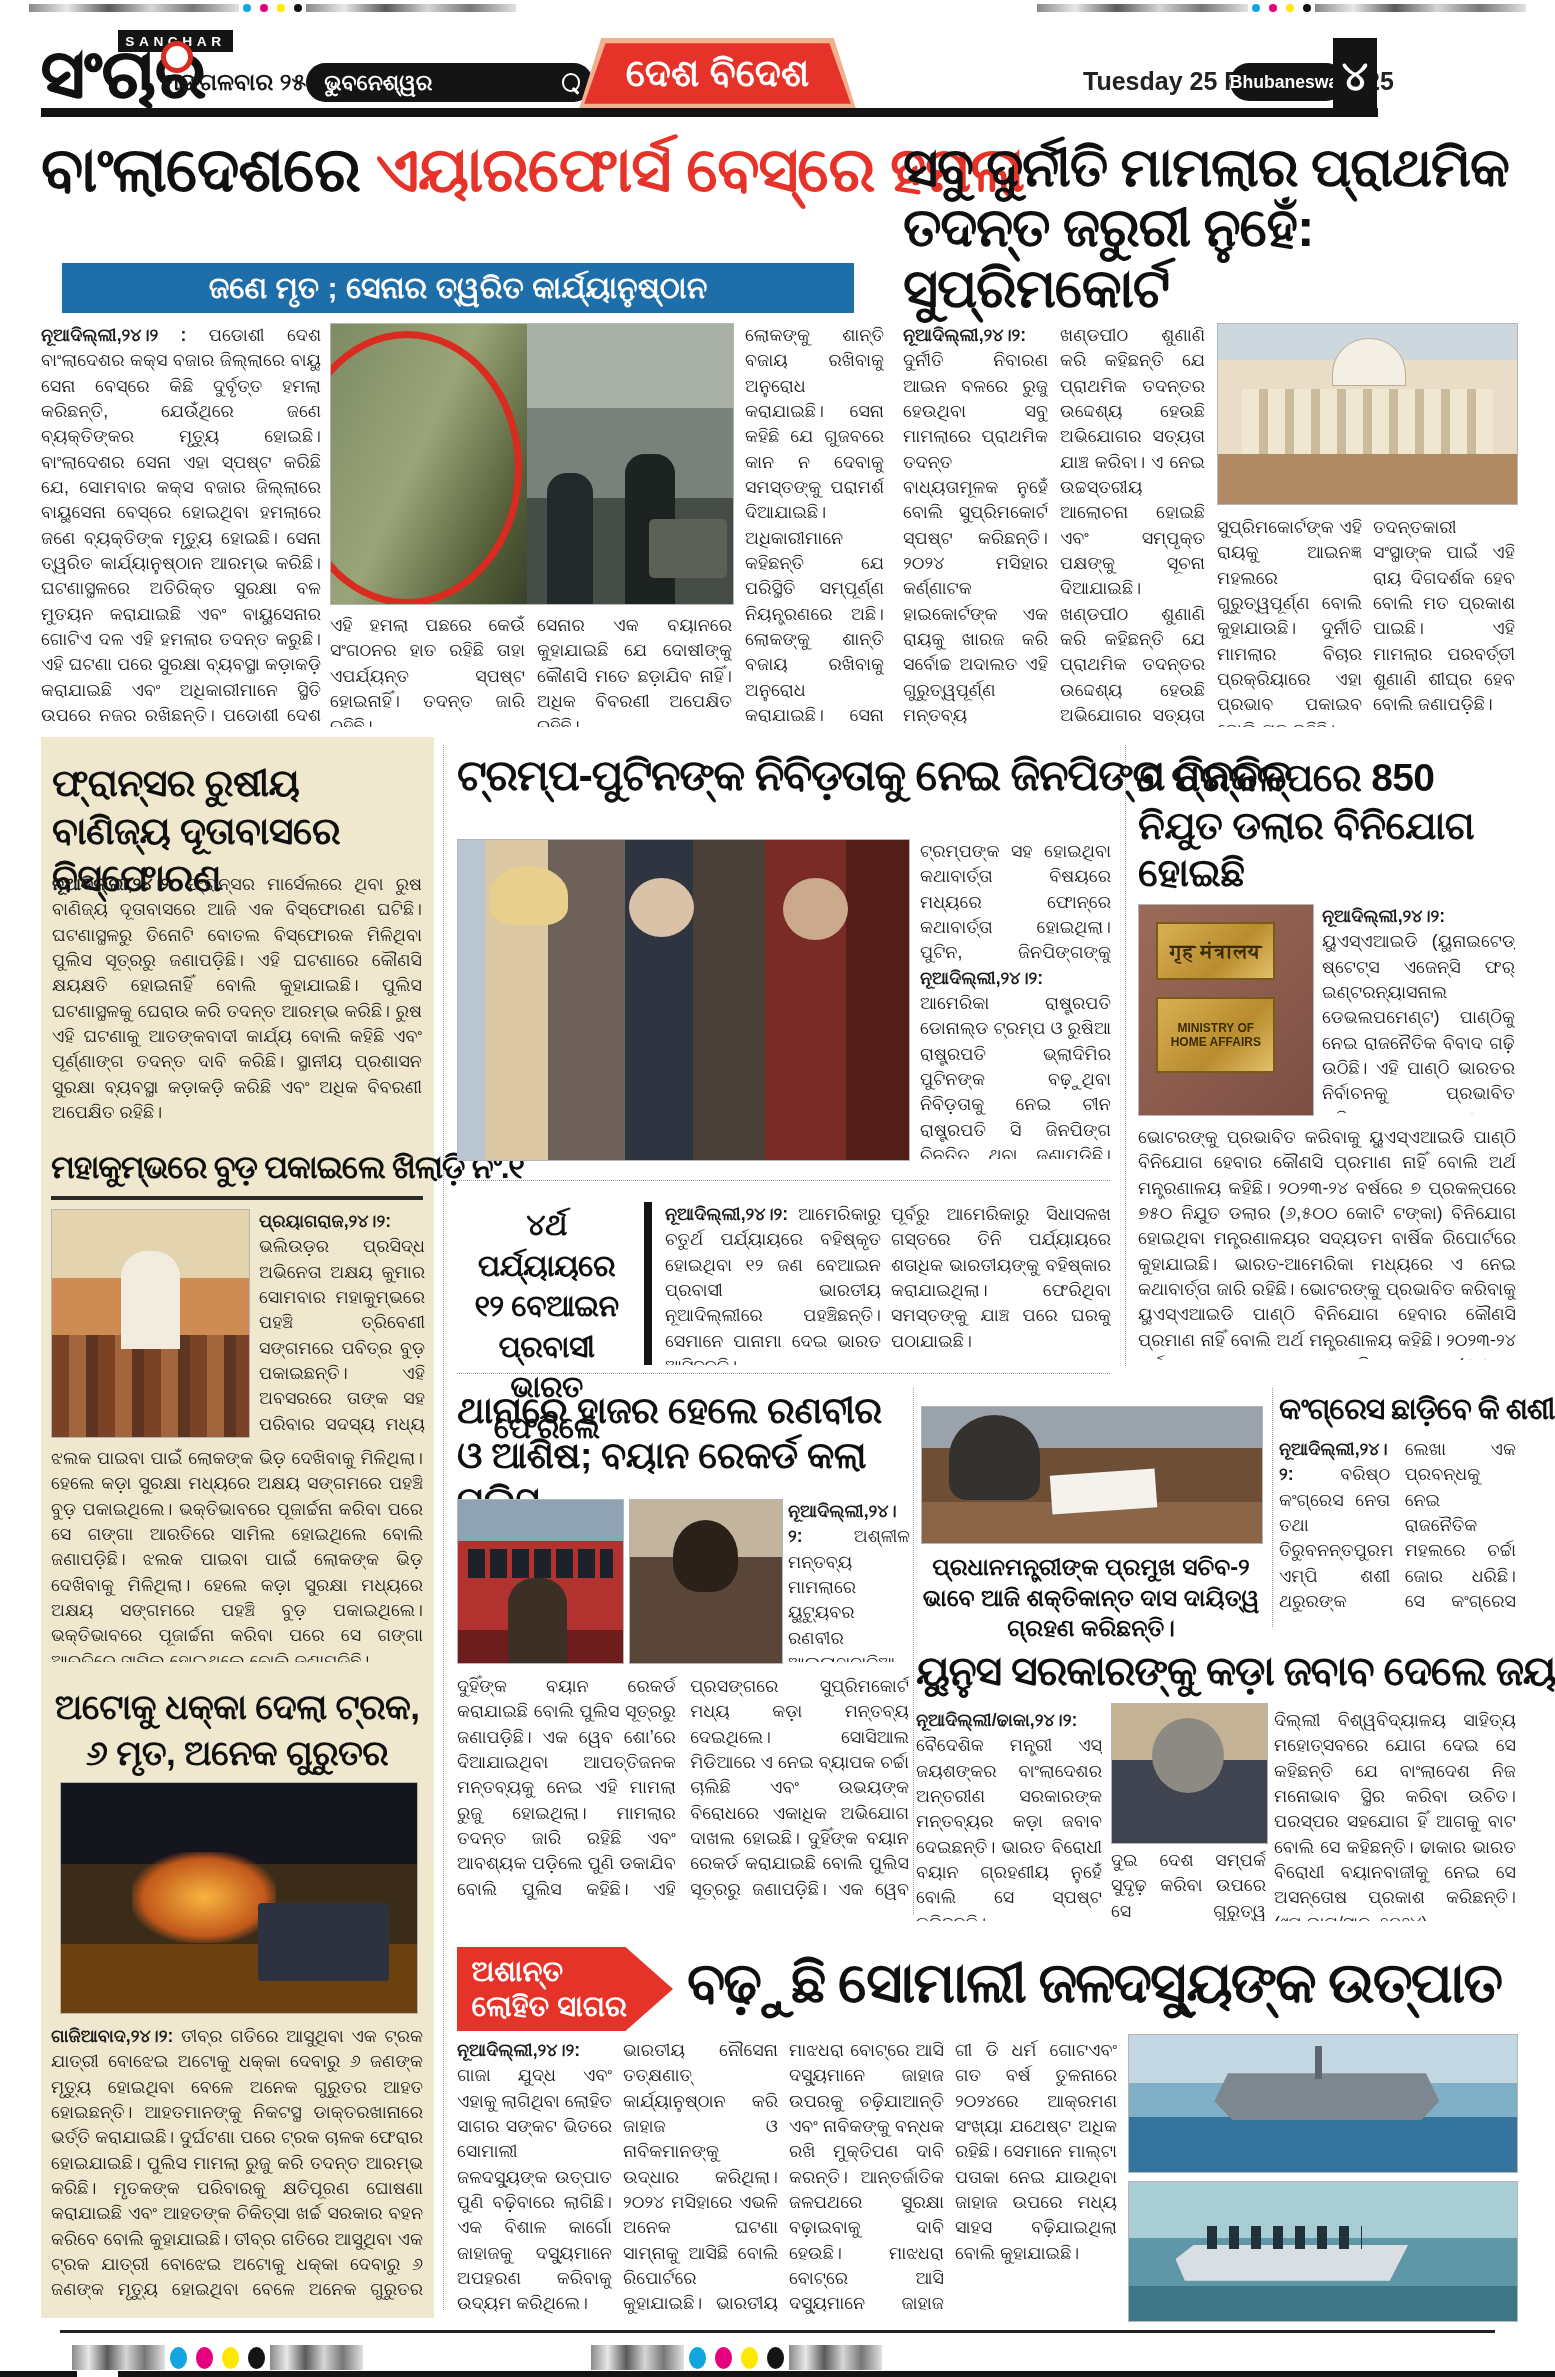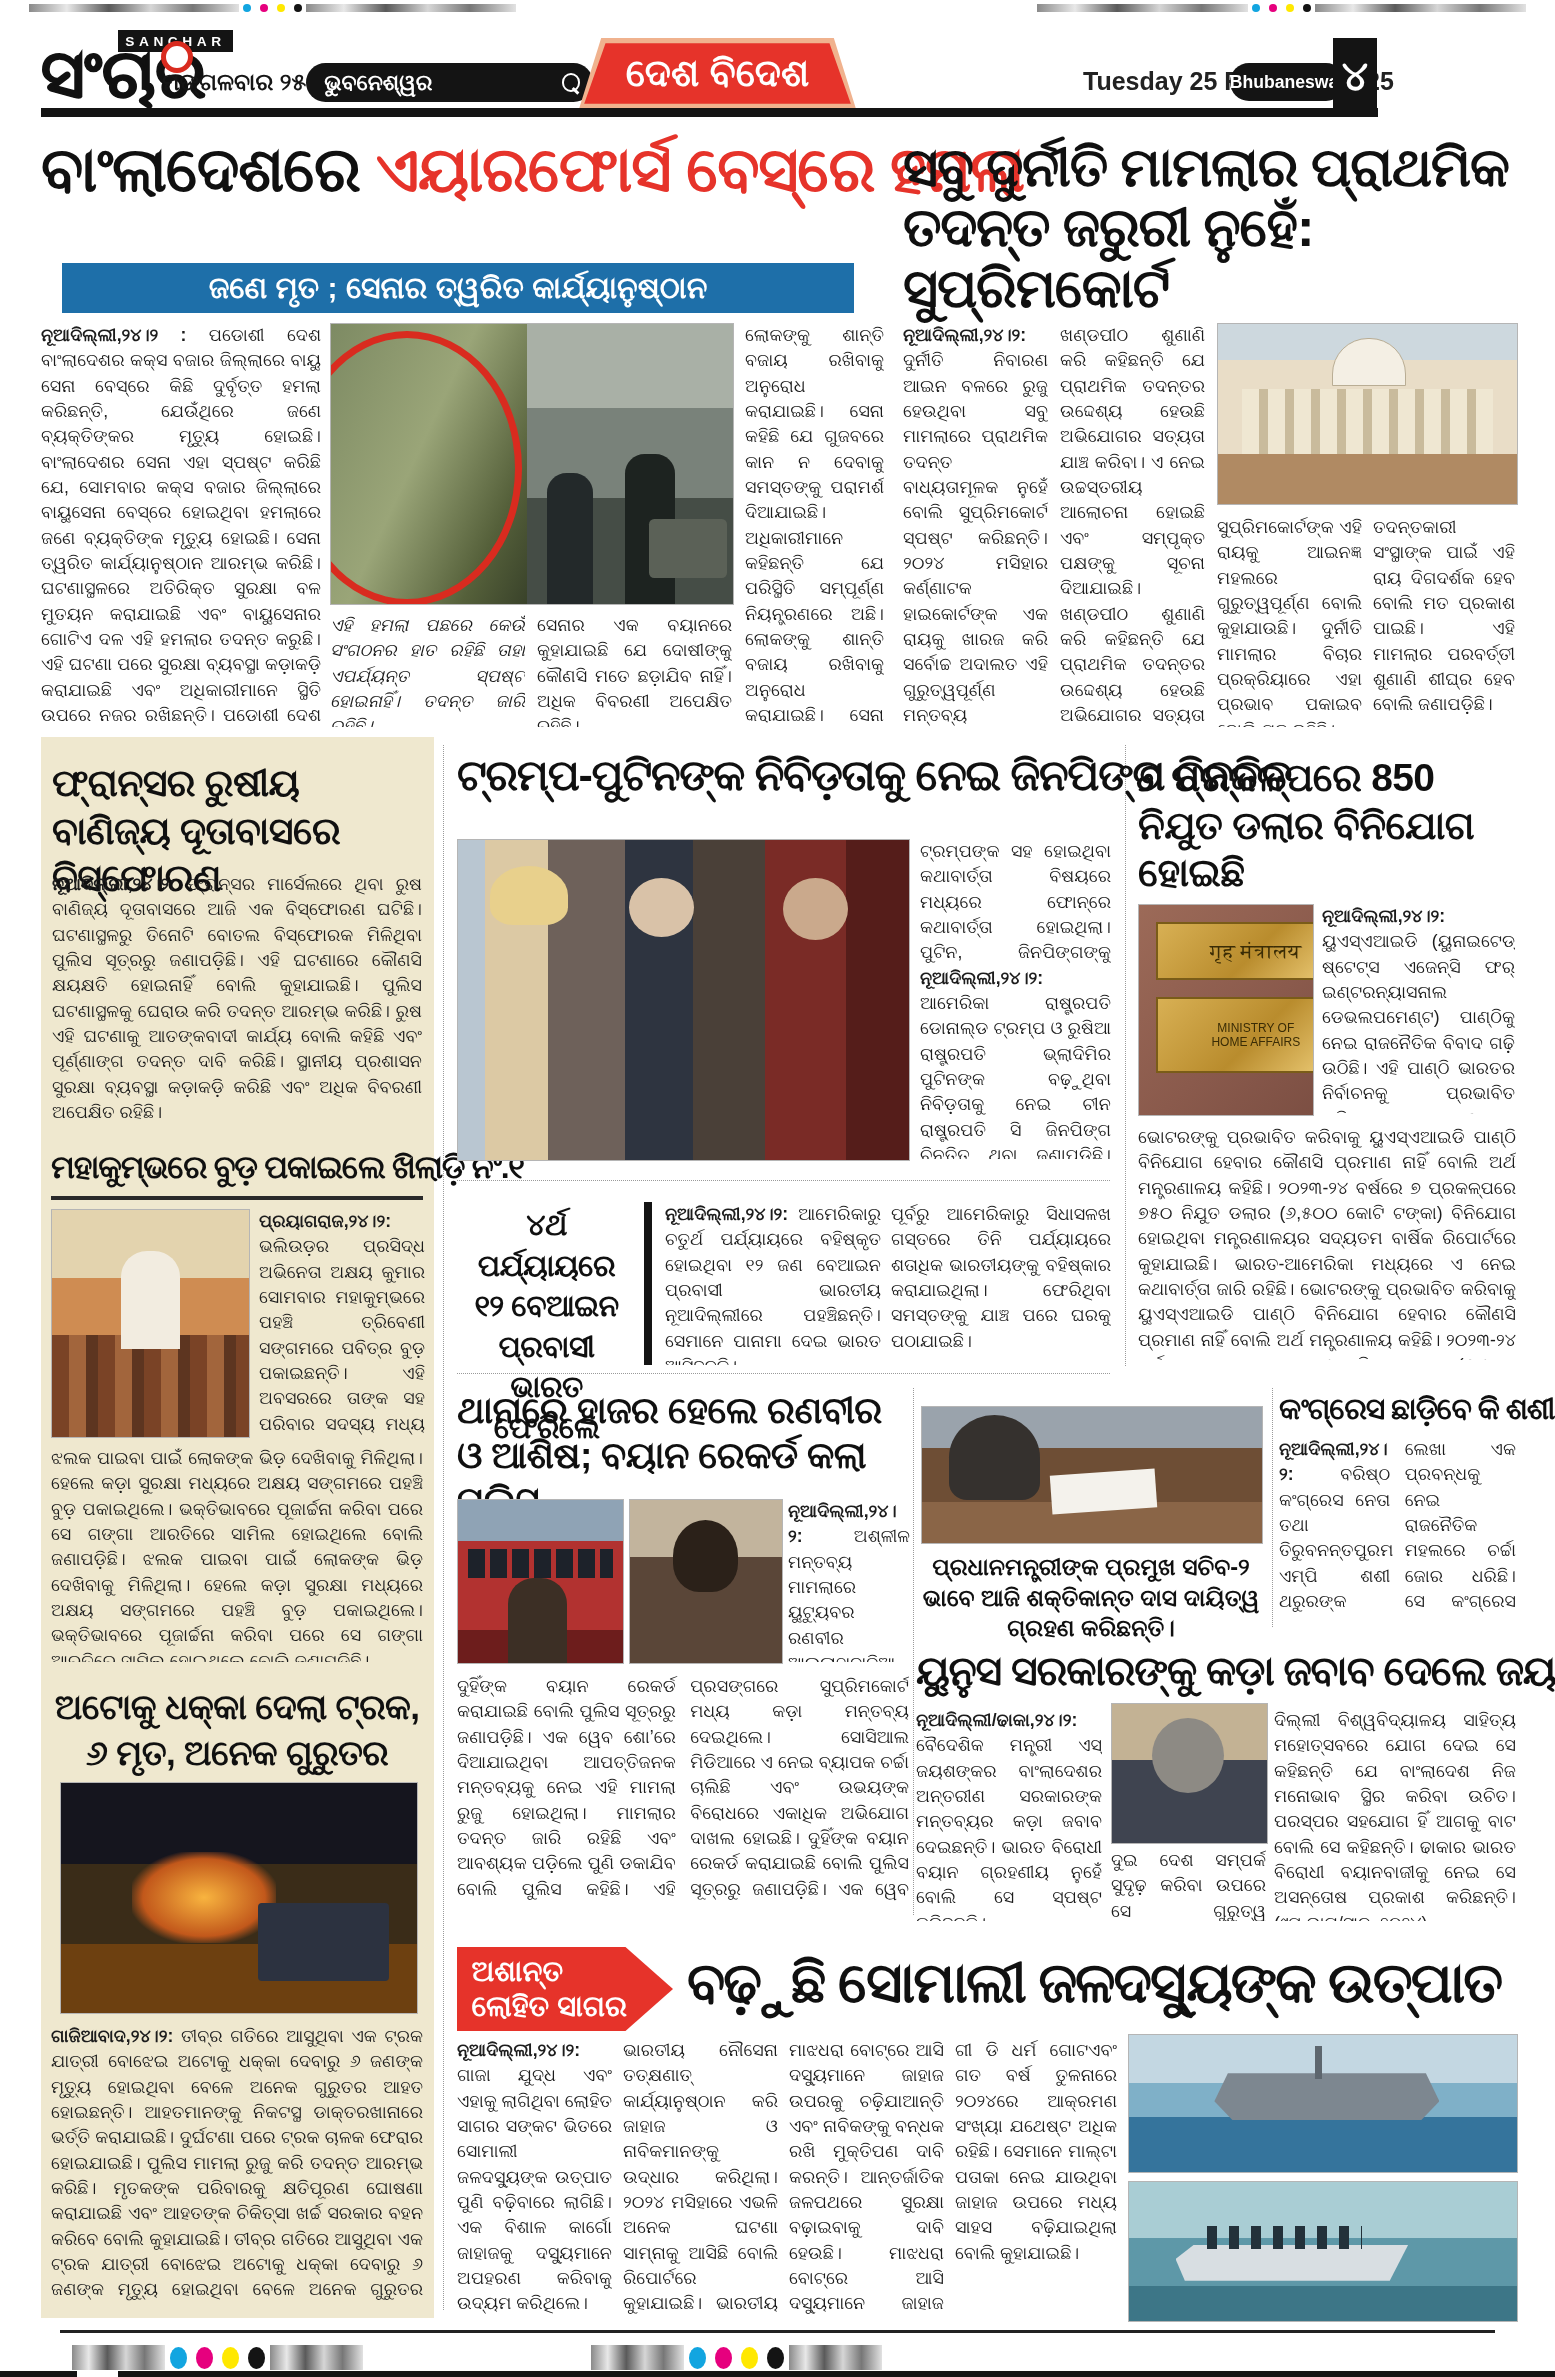--- a/index.html
+++ b/index.html
@@ -15,21 +15,21 @@
   .doth{border-top:1.3px dotted #9a9a9a;height:0;}
   .regstrip{display:flex;align-items:center;}
   .regstrip .g{flex:1;height:100%;background:linear-gradient(90deg,#8a8a8a,#e8e8e8 18%,#5a5a5a 38%,#d6d6d6 58%,#777 78%,#e2e2e2);}
   .regstrip .dot{border-radius:50%;margin:0 4.6px;flex:none;}
   .dot.c{background:#12a5e0;} .dot.m{background:#e6007e;} .dot.y{background:#ffe800;} .dot.k{background:#141414;}
   .pill{background:#141414;color:#fff;border-radius:653px;display:flex;align-items:center;}
   .mag{display:inline-block;width:14.4px;height:14.4px;border:2.6px solid #fff;border-radius:50%;position:relative;}
   .mag:after{content:"";position:absolute;width:2.6px;height:7.8px;background:#fff;left:10.5px;top:11.8px;transform:rotate(-45deg);}
   .clip-banner{clip-path:polygon(8% 0,92% 0,100% 100%,0 100%);text-align:center;}
   .ribbon{clip-path:polygon(0 0,78% 0,100% 50%,78% 100%,0 100%);background:#e6332a;color:#fff;font-weight:bold;text-align:center;}
-  .plaque{position:absolute;left:10%;width:66%;background:linear-gradient(135deg,#d8b054,#b98c2d 60%,#e3c06a);border:2px solid #7a5c18;color:#3a2c05;font-weight:normal;display:flex;align-items:center;justify-content:center;text-align:center;padding-left:40px;}
+  .plaque{position:absolute;left:10%;width:66%;background:linear-gradient(135deg,#d8b054,#b98c2d 60%,#e3c06a);border:2px solid #7a5c18;color:#3a2c05;font-weight:bold;display:flex;align-items:center;justify-content:center;text-align:center;}
   .cap{font-weight:bold;text-align:center;line-height:1.3;color:#101010;}
   .twocol{column-count:2;column-gap:14.4px;}
 </style>
 </head>
 <body>
 <div id="page">
 
 <div class="abs regstrip" style="left:29px;top:3.9px;width:487px;height:7.8px;">
   <div class="g"></div>
   <span class="dot c" style="width:7.8px;height:7.8px;"></span>
@@ -92,21 +92,21 @@
   </div>
   <div style="flex:1;background:linear-gradient(#a9b0a6 0 30%,#79827a 30% 62%,#454d46 62%);position:relative;">
     <div style="position:absolute;left:19.6px;bottom:0;width:46px;height:131px;background:#23292а;background:#23292a;border-radius:19.6px 19.6px 0 0;"></div>
     <div style="position:absolute;left:98px;bottom:0;width:50px;height:150px;background:#1d2320;border-radius:19.6px 19.6px 0 0;"></div>
     <div style="position:absolute;right:6.5px;bottom:26px;width:78px;height:59px;background:#5b6157;border-radius:5.2px;"></div>
   </div>
 </div>
 <div class="abs b" style="left:745px;top:323px;width:139px;height:404px;">
   <span>ଲୋକଙ୍କୁ ଶାନ୍ତି ବଜାୟ ରଖିବାକୁ ଅନୁରୋଧ କରାଯାଇଛି। ସେନା କହିଛି ଯେ ଗୁଜବରେ କାନ ନ ଦେବାକୁ ସମସ୍ତଙ୍କୁ ପରାମର୍ଶ ଦିଆଯାଇଛି। ଅଧିକାରୀମାନେ କହିଛନ୍ତି ଯେ ପରିସ୍ଥିତି ସମ୍ପୂର୍ଣ୍ଣ ନିୟନ୍ତ୍ରଣରେ ଅଛି। ଲୋକଙ୍କୁ ଶାନ୍ତି ବଜାୟ ରଖିବାକୁ ଅନୁରୋଧ କରାଯାଇଛି। ସେନା କହିଛି ଯେ ଗୁଜବରେ କାନ ନ ଦେବାକୁ ସମସ୍ତଙ୍କୁ ପରାମର୍ଶ ଦିଆଯାଇଛି। ଅଧିକାରୀମାନେ କହିଛନ୍ତି ଯେ ପରିସ୍ଥିତି ସମ୍ପୂର୍ଣ୍ଣ ନିୟନ୍ତ୍ରଣରେ ଅଛି।</span>
 </div>
-<div class="abs b" style="left:330px;top:613px;width:195px;height:114px;font-style:italic;">
+<div class="abs b" style="left:330px;top:613px;width:195px;height:114px;">
   <span>ଏହି ହମଲା ପଛରେ କେଉଁ ସଂଗଠନର ହାତ ରହିଛି ତାହା ଏପର୍ଯ୍ୟନ୍ତ ସ୍ପଷ୍ଟ ହୋଇନାହିଁ। ତଦନ୍ତ ଜାରି ରହିଛି।</span>
 </div>
 <div class="abs b" style="left:537px;top:613px;width:195px;height:114px;">
   <span>ସେନାର ଏକ ବୟାନରେ କୁହାଯାଇଛି ଯେ ଦୋଷୀଙ୍କୁ କୌଣସି ମତେ ଛଡ଼ାଯିବ ନାହିଁ। ଅଧିକ ବିବରଣୀ ଅପେକ୍ଷିତ ରହିଛି।</span>
 </div>
 
 <div class="abs hl" style="left:903px;top:137px;width:617px;font-size:54px;letter-spacing:-1.3px;">
   <span>ସବୁ ଦୁର୍ନୀତି ମାମଲାର ପ୍ରାଥମିକ ତଦନ୍ତ ଜରୁରୀ ନୁହେଁ: ସୁପ୍ରିମକୋର୍ଟ</span>
 </div>
 <div class="abs b" style="left:903px;top:323px;width:145px;height:404px;">

